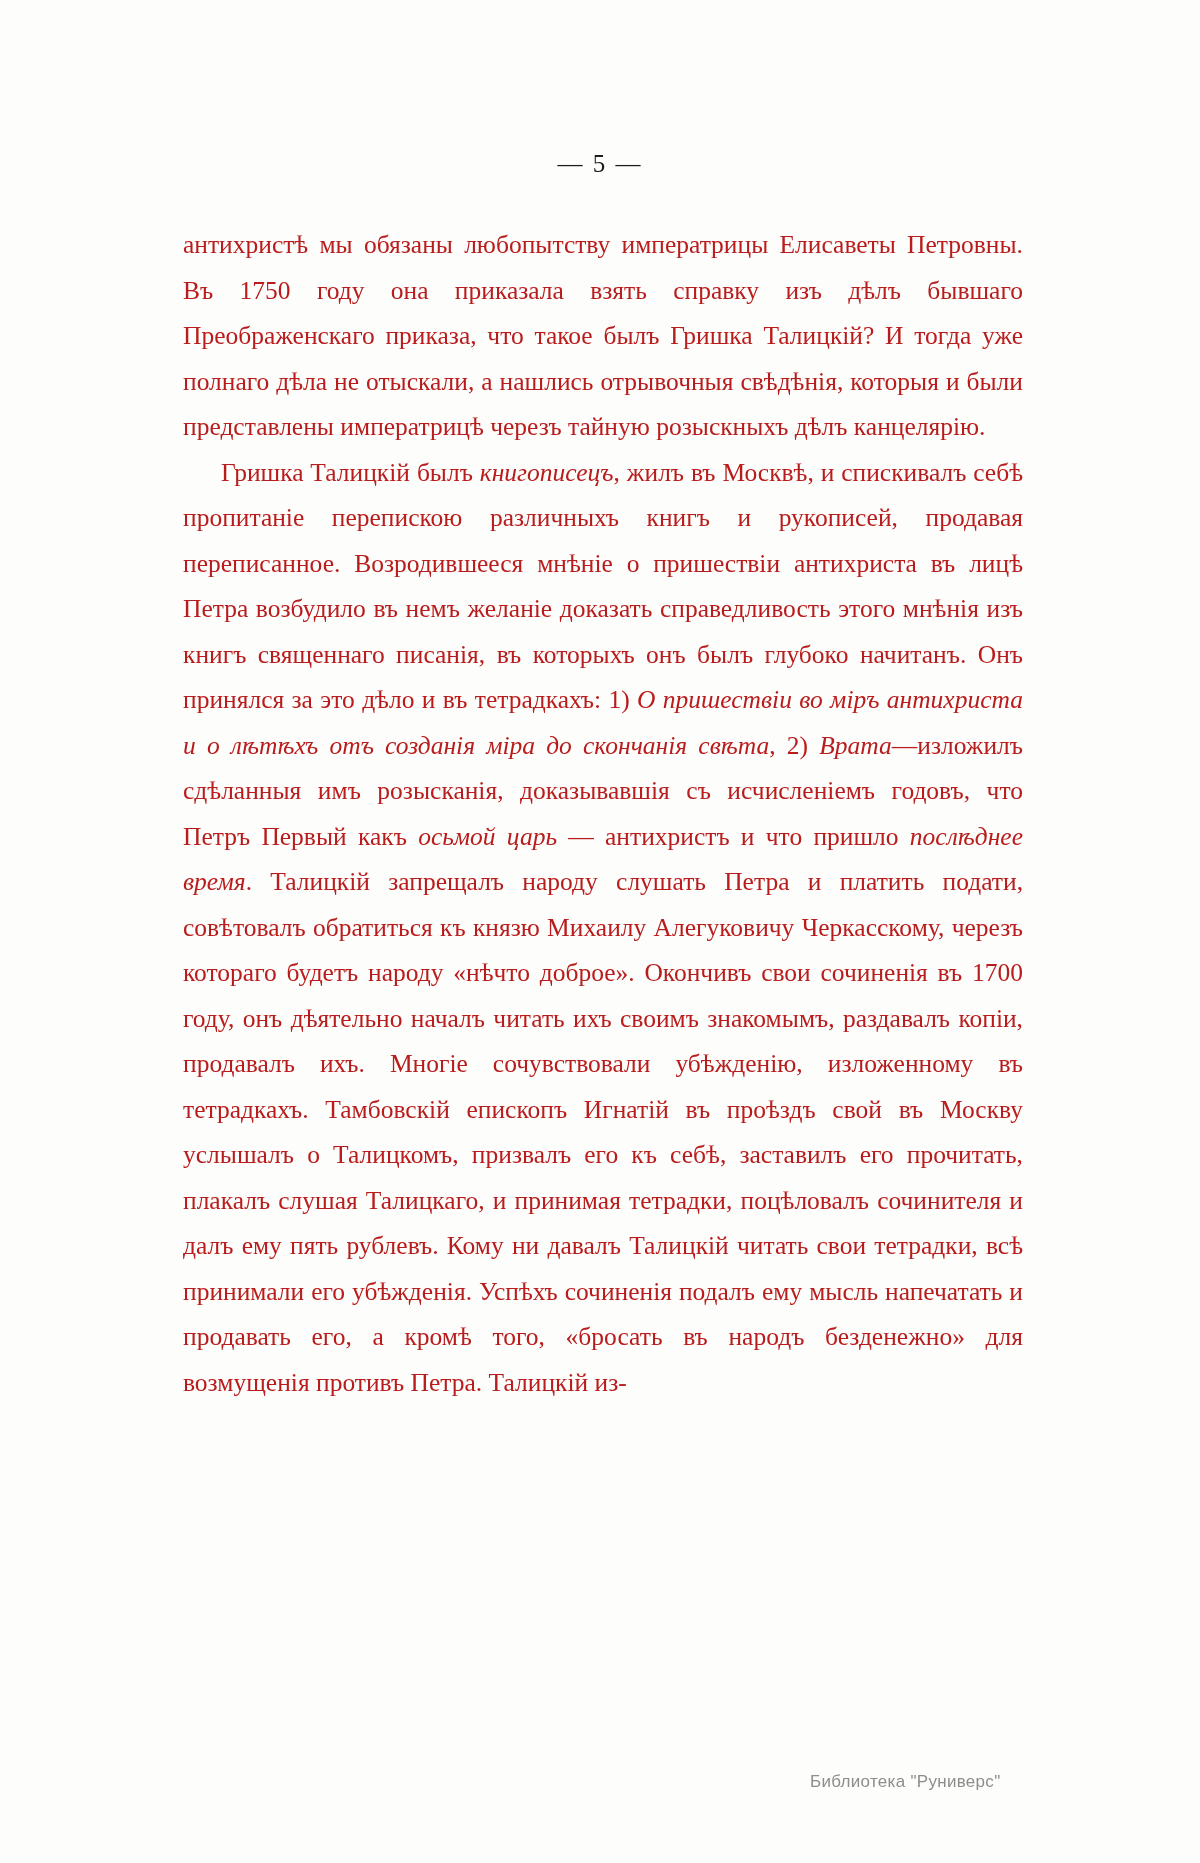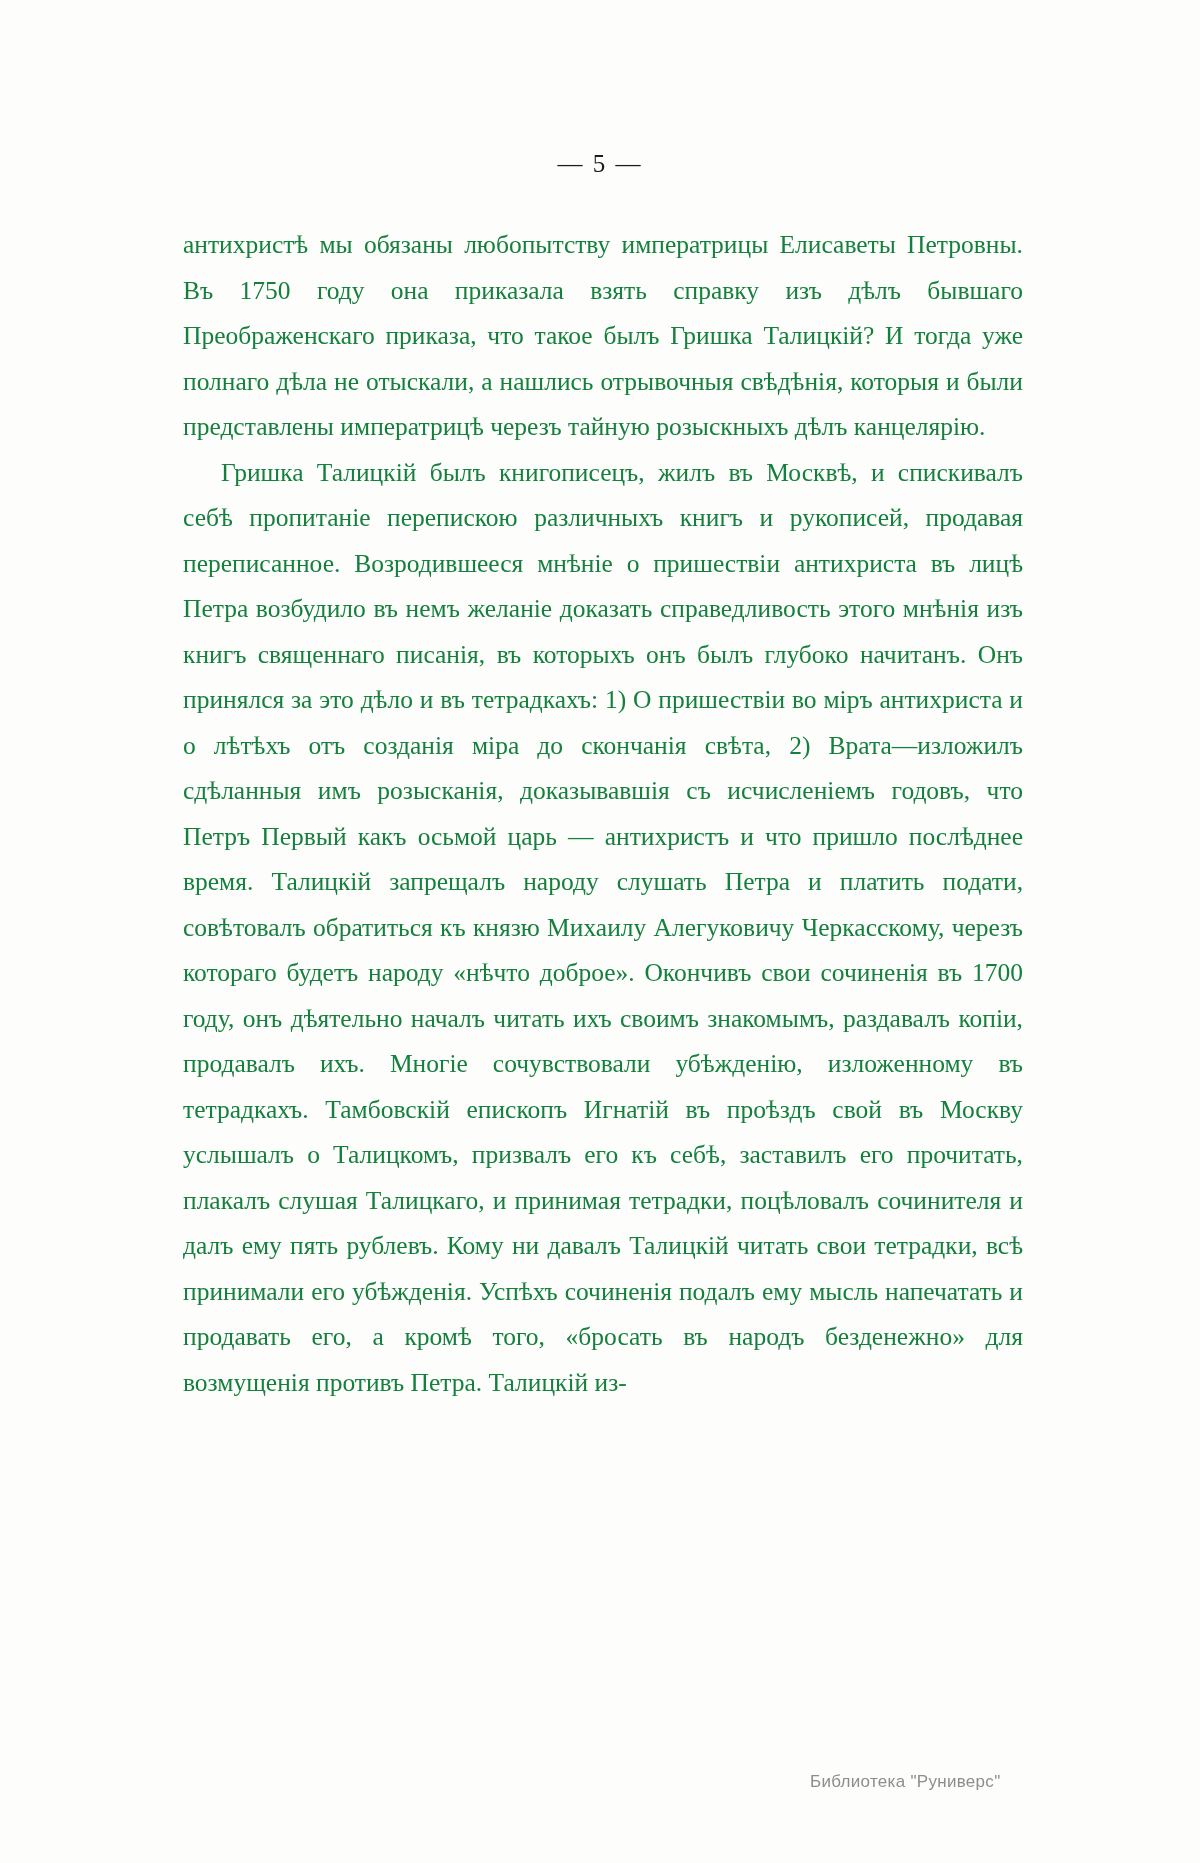--- a/index.html
+++ b/index.html
@@ -26,32 +26,33 @@
     letter-spacing: 2px;
   }
   .body-text {
     position: absolute;
     top: 222px;
     left: 183px;
     width: 840px;
     font-family: "Liberation Serif", serif;
     font-size: 25.5px;
     line-height: 45.5px;
-    color: #15803d;
+    color: #b91c1c;
     text-align: justify;
     text-justify: inter-word;
   }
   .body-text p {
     margin: 0;
     text-indent: 0;
   }
   .body-text p.indent {
     text-indent: 38px;
   }
   .italic {
+    font-style: italic;
   }
   .watermark {
     position: absolute;
     left: 810px;
     top: 1772px;
     font-family: "Liberation Sans", sans-serif;
     font-size: 17px;
     color: #8d8d8d;
     letter-spacing: 0.3px;
   }

